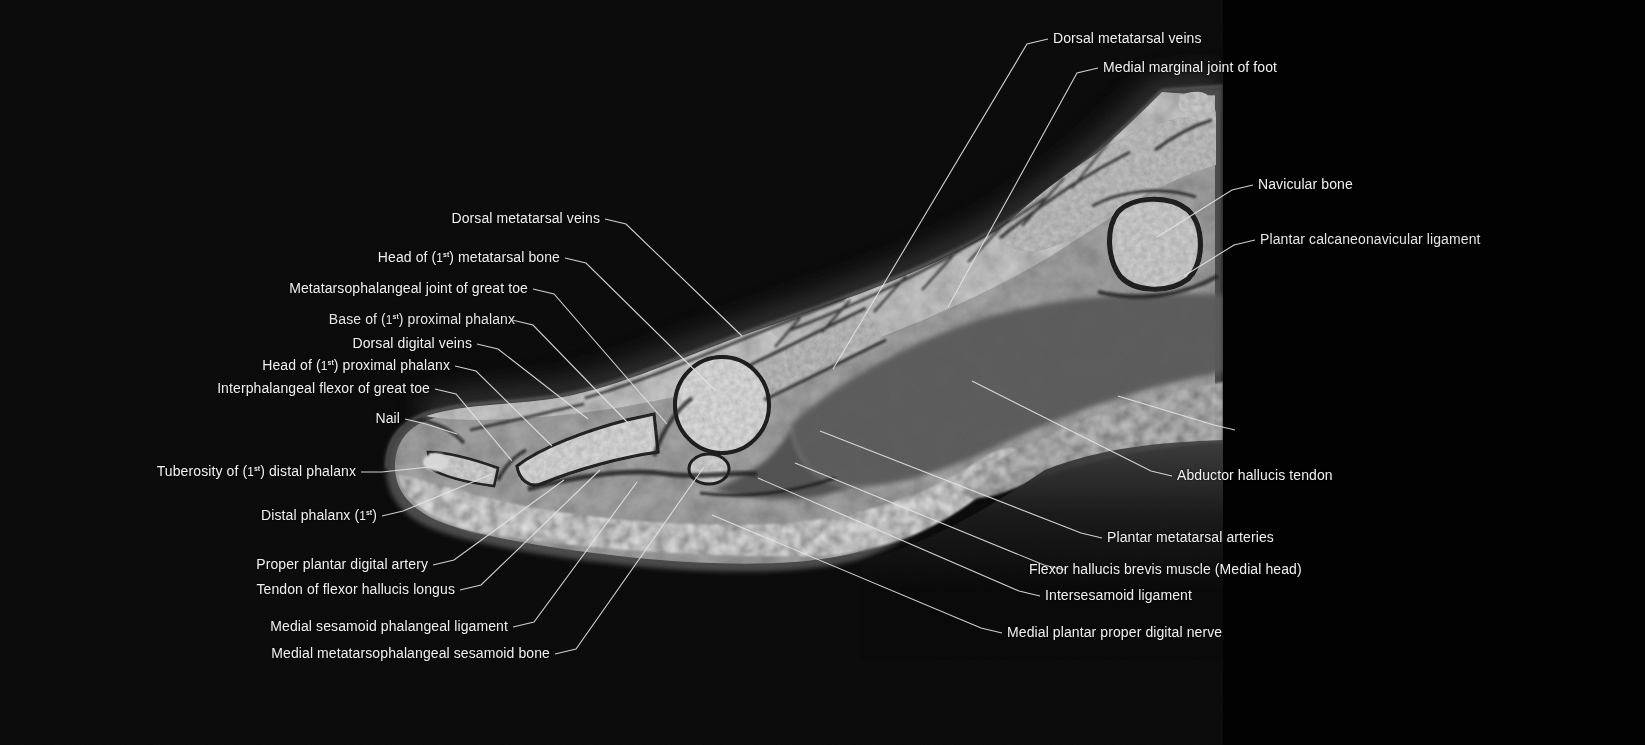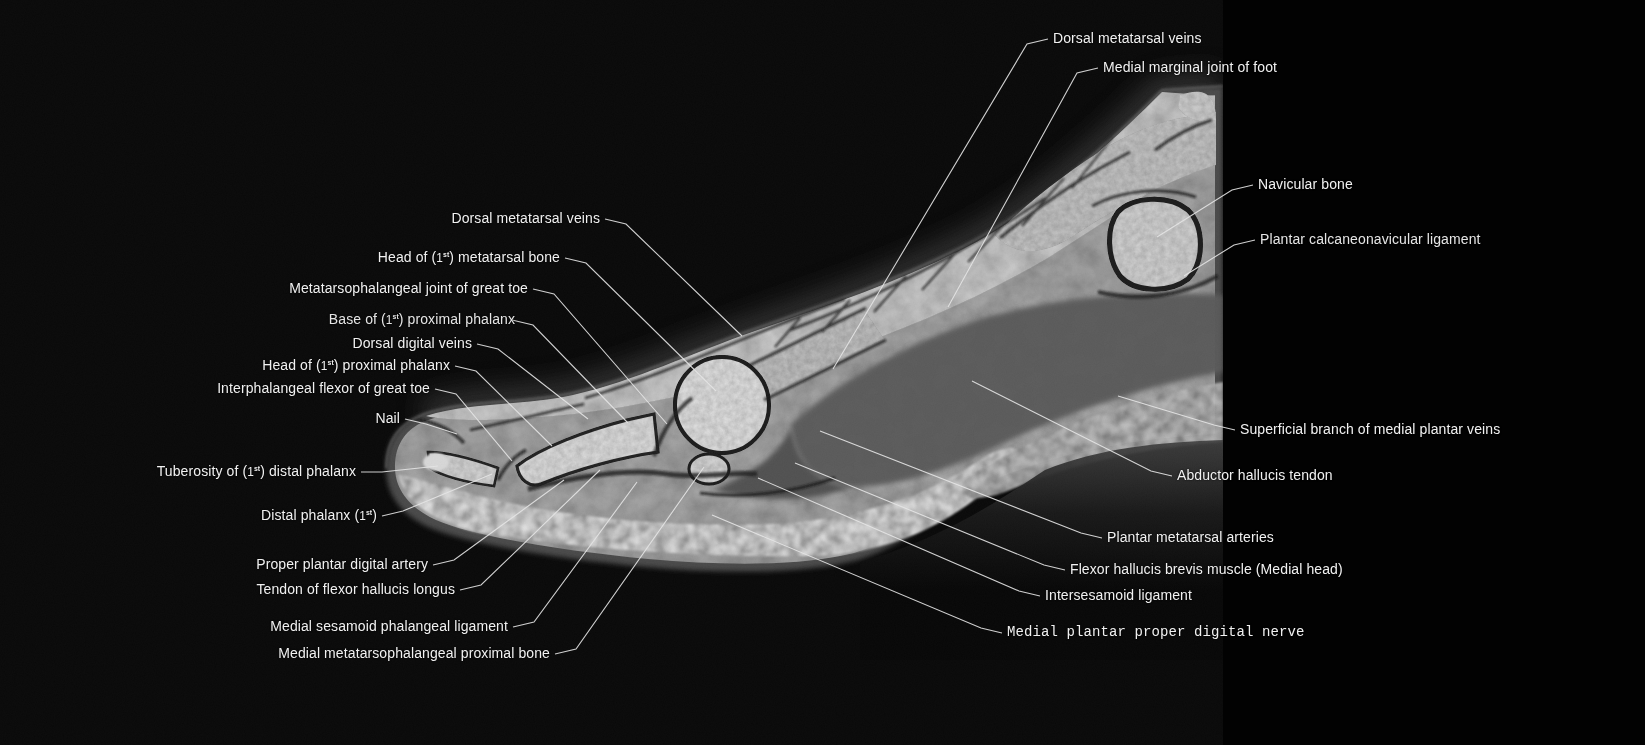--- a/index.html
+++ b/index.html
@@ -186,25 +186,24 @@
       <span class="label side-left" style="left: 507px; top: 320px; color: #e5e5e5; margin-left: 8px;">Base of (<span class="ord">1<sup>st</sup></span>) proximal phalanx</span>
       <span class="label side-left" style="left: 472px; top: 344px; color: rgb(241, 241, 241);">Dorsal digital veins</span>
       <span class="label side-left" style="left: 450px; top: 366px; color: rgb(241, 241, 241);">Head of (<span class="ord">1<sup>st</sup></span>) proximal phalanx</span>
       <span class="label side-left" style="left: 430px; top: 389px; color: rgb(241, 241, 241);">Interphalangeal flexor of great toe</span>
       <span class="label side-left" style="left: 400px; top: 419px; color: rgb(241, 241, 241);">Nail</span>
       <span class="label side-left" style="left: 356px; top: 472px; color: rgb(241, 241, 241);">Tuberosity of (<span class="ord">1<sup>st</sup></span>) distal phalanx</span>
       <span class="label side-left" style="left: 377px; top: 516px; color: rgb(241, 241, 241);">Distal phalanx (<span class="ord">1<sup>st</sup></span>)</span>
       <span class="label side-left" style="left: 428px; top: 565px; color: rgb(241, 241, 241);">Proper plantar digital artery</span>
       <span class="label side-left" style="left: 508px; top: 627px; color: rgb(241, 241, 241);">Medial sesamoid phalangeal ligament</span>
       <span class="label side-left" style="left: 455px; top: 590px; color: rgb(241, 241, 241);">Tendon of flexor hallucis longus</span>
-      <span class="label side-left" style="left: 550px; top: 654px; color: rgb(241, 241, 241);">Medial metatarsophalangeal proximal bone</span>
+      <span class="label side-left" style="left: 550px; top: 654px; color: rgb(241, 241, 241);">Medial metatarsophalangeal sesamoid bone</span>
       <span class="label side-right" style="left: 1053px; top: 39px; color: rgb(241, 241, 241);">Dorsal metatarsal veins</span>
       <span class="label side-right" style="left: 1103px; top: 68px; color: rgb(241, 241, 241);">Medial marginal joint of foot</span>
       <span class="label side-right" style="left: 1258px; top: 185px; color: rgb(241, 241, 241);">Navicular bone</span>
       <span class="label side-right" style="left: 1260px; top: 240px; color: #e5e5e5;">Plantar calcaneonavicular ligament</span>
-      <span class="label side-right" style="left: 1240px; top: 430px; color: rgb(241, 241, 241);">Superficial branch of medial plantar veins</span>
       <span class="label side-right" style="left: 1177px; top: 476px; color: rgb(241, 241, 241);">Abductor hallucis tendon</span>
       <span class="label side-right" style="left: 1107px; top: 538px; color: rgb(241, 241, 241);">Plantar metatarsal arteries</span>
-      <span class="label side-right" style="left: 1070px; top: 570px; color: rgb(241, 241, 241);">Flexor hallucis brevis muscle (Medial head)</span>
+      <span class="label side-right" style="left: 1029px; top: 570px; color: rgb(241, 241, 241);">Flexor hallucis brevis muscle (Medial head)</span>
       <span class="label side-right" style="left: 1045px; top: 596px; color: rgb(241, 241, 241);">Intersesamoid ligament</span>
-      <span class="label side-right" style="left: 1007px; top: 633px; color: rgb(241, 241, 241); font-family: Liberation Mono, monospace;">Medial plantar proper digital nerve</span>
+      <span class="label side-right" style="left: 1007px; top: 633px; color: rgb(241, 241, 241);">Medial plantar proper digital nerve</span>
     </div>
 </div>
 
 </body></html>

